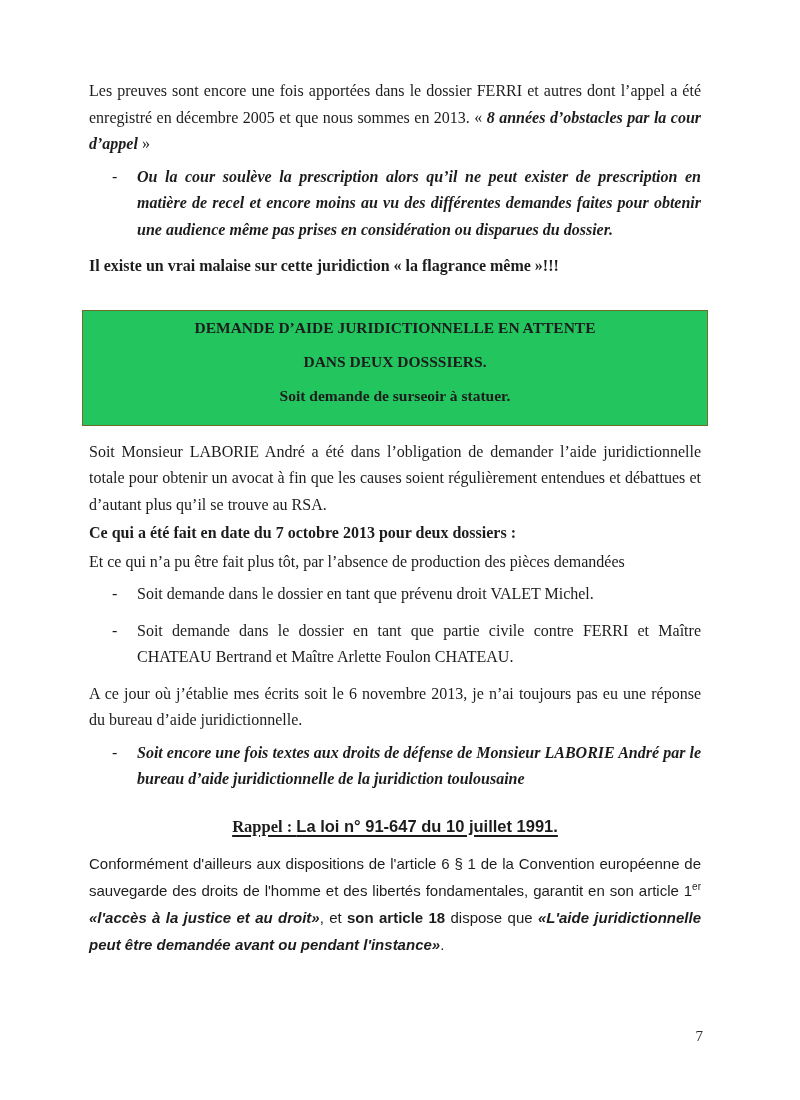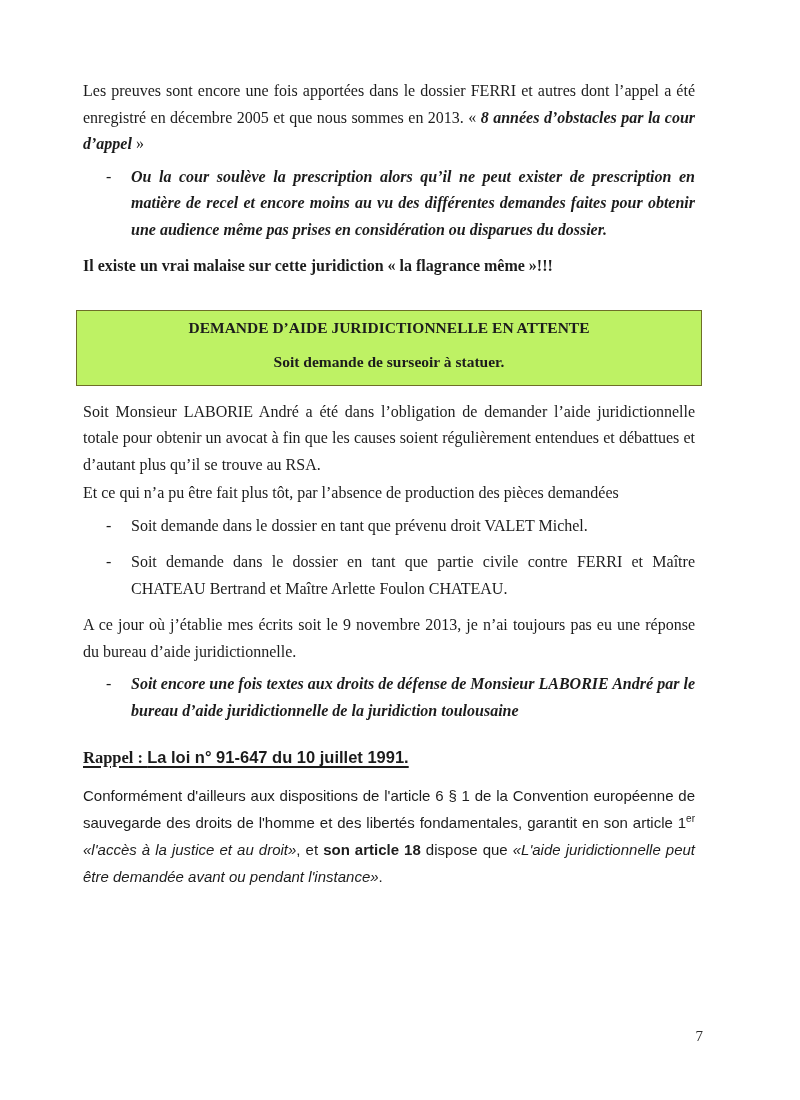--- a/index.html
+++ b/index.html
@@ -6,64 +6,65 @@
   body {
     width:800px; height:1100px;
     background:#ffffff;
     font-family:"Liberation Serif", serif;
     color:#1c1c1c;
     position:relative;
     overflow:hidden;
   }
   .page { position:absolute; inset:0; background:#fff; }
   .content {
-    position:absolute; top:78px; left:83px; width:612px;
+    position:absolute; top:78px; left:89px; width:612px;
   }
   .blk {
     font-size:16px; line-height:26.5px;
     text-align:justify;
     margin:0 0 2px 0;
   }
   .bullet {
     display:flex;
     padding-left:23px;
     margin:6px 0 10px 0;
   }
   .dash { flex:0 0 25px; }
   .bullet-body { flex:1 1 auto; text-align:justify; }
 
   .box {
-    background:#bef264;
+    background:#22c55e;
     border:1px solid #6e6e28;
     margin:30px -7px 13px -7px;
-    padding:8px 10px 0 10px;
+    padding:8px 10px 13px 10px;
     text-align:center;
   }
   .box p {
     margin:0 0 17px 0;
     font-size:15.5px; line-height:17px;
     font-weight:bold;
     text-align:center;
   }
-  .box p:last-child { margin-bottom:15px; }
+  .box p:last-child { margin-bottom:8px; }
 
   .rappel {
+    text-align:center;
     margin:20px 0 10px 0;
     font-size:16.5px;
     text-decoration:underline;
     text-decoration-thickness:1.5px;
     text-underline-offset:3px;
   }
   .rappel .r-sans { font-size:inherit; }
 
   .sans-p { line-height:27px; }
 
   
   .r-b  { font-weight:bold;margin-top:36px; }
-  .r-i  { font-style:italic; }
+  .r-i  { font-style:italic;font-weight:bold; }
   .r-bi { font-weight:bold; font-style:italic; }
   .r-sans { font-family:"Liberation Sans", sans-serif; font-size:15px; }
   .r-sup { font-size:10px; vertical-align:super; line-height:0; }
 
   .page-number {
     position:absolute; top:1028px; right:97px;
     font-size:15px; color:#2a2a2a;
     font-family:"Liberation Serif", serif;
   }
   .watermark {
@@ -79,33 +80,35 @@
 <div class="page">
   <div class="content">
       <div class="blk"><span>Les  preuves sont encore une fois apportées dans le dossier FERRI et autres dont l’appel a été enregistré en décembre 2005 et que nous sommes en 2013. « </span><span class="r-bi">8 années d’obstacles par la cour d’appel</span><span> »</span></div>
       <div class="blk bullet">
         <span class="dash">-</span>
         <span class="bullet-body"><span class="r-bi">Ou la cour soulève la prescription alors qu’il ne peut exister de prescription en matière de recel et encore moins au vu des différentes demandes faites pour obtenir une audience même pas prises en considération ou disparues du dossier.</span></span>
       </div>
       <div class="blk"><span class="r-b">Il existe un vrai malaise sur cette juridiction «  la flagrance même »!!!</span></div>
       <div class="box">
         <p>DEMANDE D’AIDE JURIDICTIONNELLE EN ATTENTE</p>
+        <p>DANS DEUX DOSSSIERS.</p>
         <p>Soit demande de surseoir à statuer.</p>
       </div>
       <div class="blk"><span>Soit Monsieur LABORIE André a été dans l’obligation de demander l’aide juridictionnelle totale pour obtenir un avocat à fin que les causes soient régulièrement entendues et débattues et d’autant plus qu’il se trouve au RSA.</span></div>
+      <div class="blk"><span class="r-b">Ce qui a été fait en date du 7 octobre 2013 pour deux dossiers :</span></div>
       <div class="blk"><span>Et ce qui n’a pu être fait plus tôt,  par l’absence de production des pièces demandées</span></div>
       <div class="blk bullet">
         <span class="dash">-</span>
         <span class="bullet-body"><span>Soit demande dans le dossier en tant que prévenu droit VALET Michel.</span></span>
       </div>
       <div class="blk bullet">
         <span class="dash">-</span>
         <span class="bullet-body"><span>Soit demande dans le dossier en tant que partie civile contre FERRI et Maître CHATEAU Bertrand et Maître Arlette Foulon CHATEAU.</span></span>
       </div>
-      <div class="blk"><span>A ce jour où j’établie mes écrits soit le 9 novembre 2013, je n’ai toujours pas eu une réponse du bureau d’aide juridictionnelle.</span></div>
+      <div class="blk"><span>A ce jour où j’établie mes écrits soit le 6 novembre 2013, je n’ai toujours pas eu une réponse du bureau d’aide juridictionnelle.</span></div>
       <div class="blk bullet">
         <span class="dash">-</span>
         <span class="bullet-body"><span class="r-bi">Soit encore une fois textes aux droits de défense de Monsieur LABORIE André par le bureau d’aide juridictionnelle de la juridiction toulousaine</span></span>
       </div>
       <div class="blk rappel"><span class="r-b">Rappel : </span><span class="r-b r-sans">La loi n° 91-647 du 10 juillet 1991.</span></div>
       <div class="blk sans-p"><span class="r-sans">Conformément d'ailleurs aux dispositions de l'article 6 § 1 de la Convention européenne de sauvegarde des droits de l'homme et des libertés fondamentales, garantit en son article 1</span><span class="r-sans r-sup">er</span><span class="r-sans"> </span><span class="r-sans r-i">«l'accès à la justice et au droit»</span><span class="r-sans">, et </span><span class="r-sans r-b">son article 18</span><span class="r-sans"> dispose que </span><span class="r-sans r-i">«L'aide juridictionnelle peut être demandée avant ou pendant l'instance»</span><span class="r-sans">.</span></div>
     </div>
   <div class="page-number">7</div>
   <div class="watermark">WOWSlider.com</div>
 </div>

